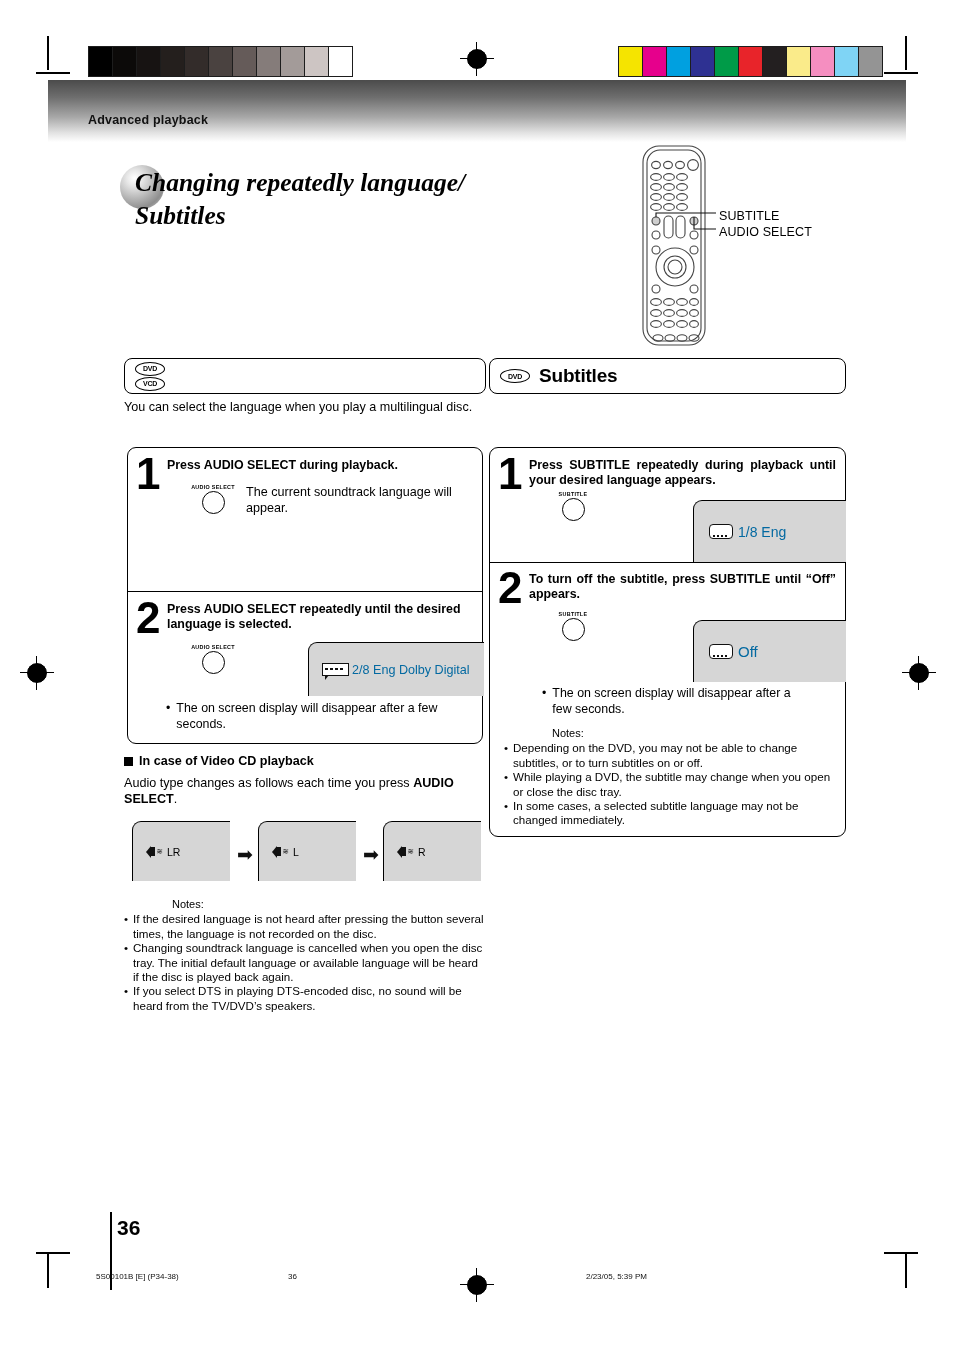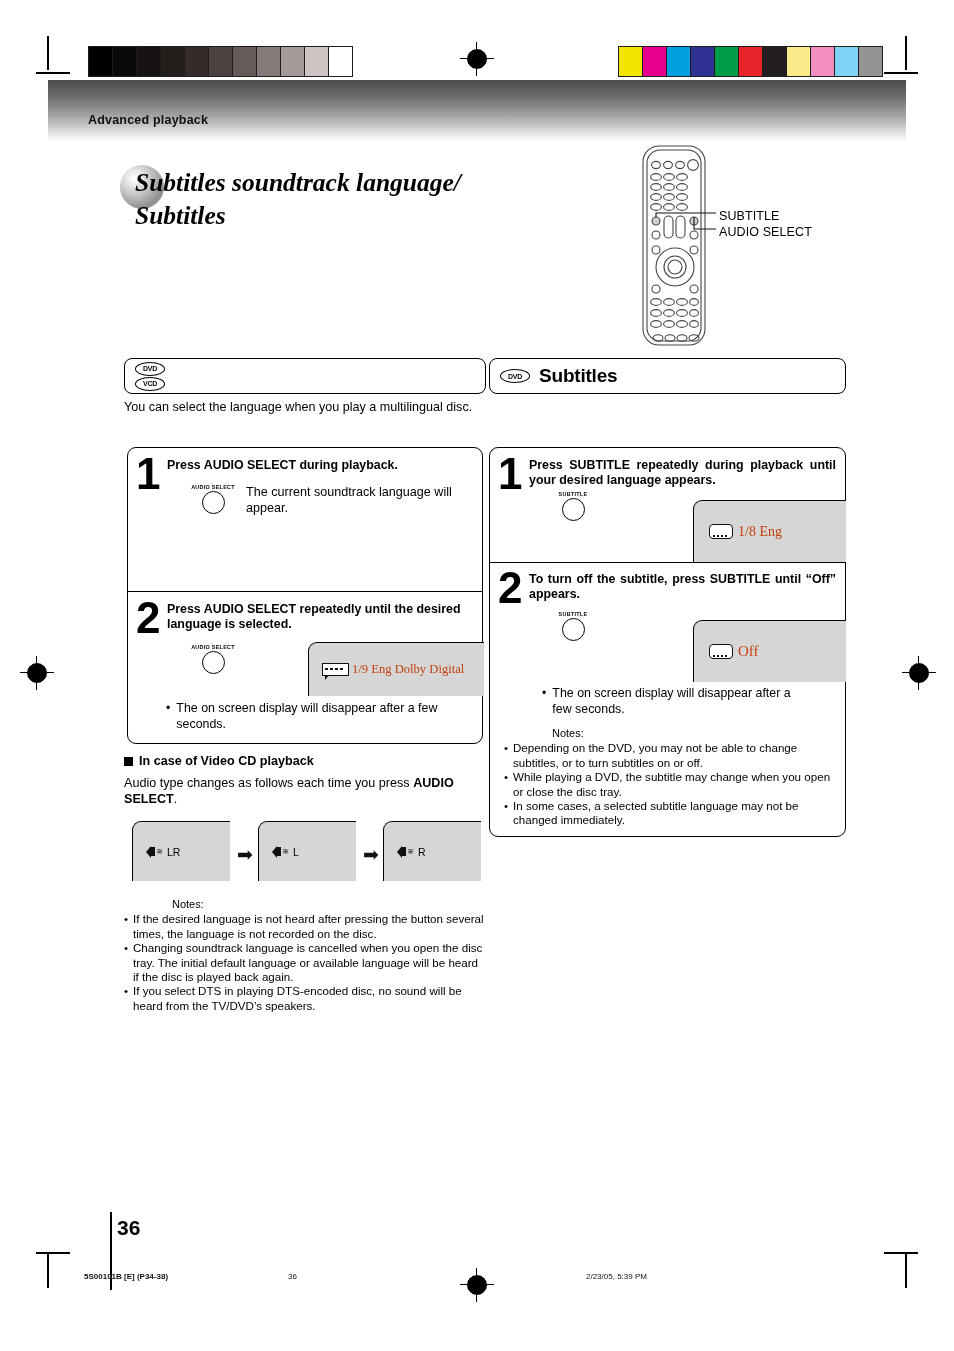--- a/index.html
+++ b/index.html
@@ -71,21 +71,21 @@
   .steptitle{position:absolute;font-size:12.4px;font-weight:bold;line-height:15px;color:#000;}
   .just{text-align:justify;text-align-last:left;}
 
   .btn-label{position:absolute;text-align:center;}
   .btn-label .cap{font-size:5.4px;font-weight:bold;letter-spacing:.3px;display:block;
      margin-bottom:1px;transform:scaleY(1.15);}
   .btn-circle{width:21px;height:21px;border:1.6px solid #000;border-radius:50%;margin:0 auto;background:#fff;}
 
   .osd{position:absolute;background:#d6d6d6;border-top:1.6px solid #000;border-left:1.6px solid #000;
     border-top-left-radius:9px;display:flex;align-items:center;box-sizing:border-box;}
-  .osd .txt{font-size:12.6px;color:#c2410c;white-space:nowrap;font-family:Liberation Serif, serif;}
+  .osd .txt{font-size:12.6px;color:#0369a1;white-space:nowrap;}
 
   .bullet-line{position:absolute;font-size:12.4px;line-height:15.5px;}
   .bullet-line .bl{display:flex;}
   .bullet-line .bl b{font-weight:normal;margin-right:6px;}
 
   
   .sqhead{position:absolute;font-size:12.6px;font-weight:bold;display:flex;align-items:center;}
   .sqhead .sq{width:9px;height:9px;background:#000;margin-right:6px;}
 
   
@@ -100,21 +100,21 @@
   .notes .hd{font-weight:normal;margin-bottom:1px;font-size:11px;padding-left:48px;}
   .notes ul{list-style:none;margin:0;padding:0;}
   .notes li{display:flex;margin-bottom:0;}
   .notes li .dot{width:9px;flex:0 0 9px;}
 
   
   .pagenum{position:absolute;left:117px;top:1216px;font-size:21px;font-weight:bold;}
   .pagerule{position:absolute;left:110px;top:1212px;width:1.5px;height:78px;background:#000;}
 
   .ftxt{position:absolute;font-size:8px;color:#111;}
-  #foot-code{left:84px;top:1272px;font-weight:bold;}
+  #foot-code{left:96px;top:1272px;}
   #foot-page{left:288px;top:1272px;}
   #foot-date{left:586px;top:1272px;}
 
   
   .ico-bubble{position:relative;width:27px;height:13px;flex:0 0 27px;margin-right:3px;}
   .ico-bubble .bd{position:absolute;inset:0;border:1.6px solid #111;background:#fff;}
   .ico-bubble .dash{position:absolute;left:3px;top:4.5px;width:20px;height:2px;
     background:repeating-linear-gradient(to right,#111 0 3.4px,#fff 3.4px 5px);}
   .ico-bubble .tail{position:absolute;left:3px;top:12px;width:0;height:0;
     border-left:4px solid #111;border-bottom:5px solid transparent;}
@@ -185,21 +185,21 @@
       <span style="background: rgb(245, 142, 192);"></span>
       <span style="background: rgb(127, 212, 245);"></span>
       <span style="background: rgb(148, 148, 148);"></span>
     </div>
 
   <div class="banner"></div>
   <div class="banner-title">Advanced playback</div>
 
   <div class="title-ball"></div>
   <div class="main-title">
-    <span>Subtitles soundtrack language/</span><br>
+    <span>Changing repeatedly language/</span><br>
     <span>Subtitles</span>
   </div>
 
   <svg class="remote-svg" width="215" height="205" viewBox="0 0 215 205">
     <g fill="none" stroke="#444" stroke-width="1.1">
       <rect x="7" y="3" width="62" height="199" rx="16" fill="#fefefe"></rect>
       <rect x="11" y="7" width="54" height="191" rx="13" fill="#fff"></rect>
 
       <ellipse cx="20" cy="22" rx="4.4" ry="3.6"></ellipse>
         <ellipse cx="32" cy="22" rx="4.4" ry="3.6"></ellipse>
@@ -283,21 +283,21 @@
     <div class="btn-label" style="left:53px;top:196px;width:64px;">
       <span class="cap">AUDIO SELECT</span>
       <div class="btn-circle"></div>
     </div>
     <div class="osd" style="left:180px;top:194px;width:176px;height:54px;padding-left:13px;">
       <span class="ico-bubble">
           <span class="bd"></span>
           <span class="dash"></span>
           <span class="tail"></span>
         </span>
-      <span class="txt">1/9 Eng Dolby Digital</span>
+      <span class="txt">2/8 Eng Dolby Digital</span>
     </div>
     <div class="bullet-line" style="left:38px;top:253px;width:300px;">
       <div class="bl">
           <b>•</b>
           <span>The on screen display will disappear after a few seconds.</span>
         </div>
     </div>
   </div>
 
   <div class="sqhead" style="left:124px;top:754px;">

